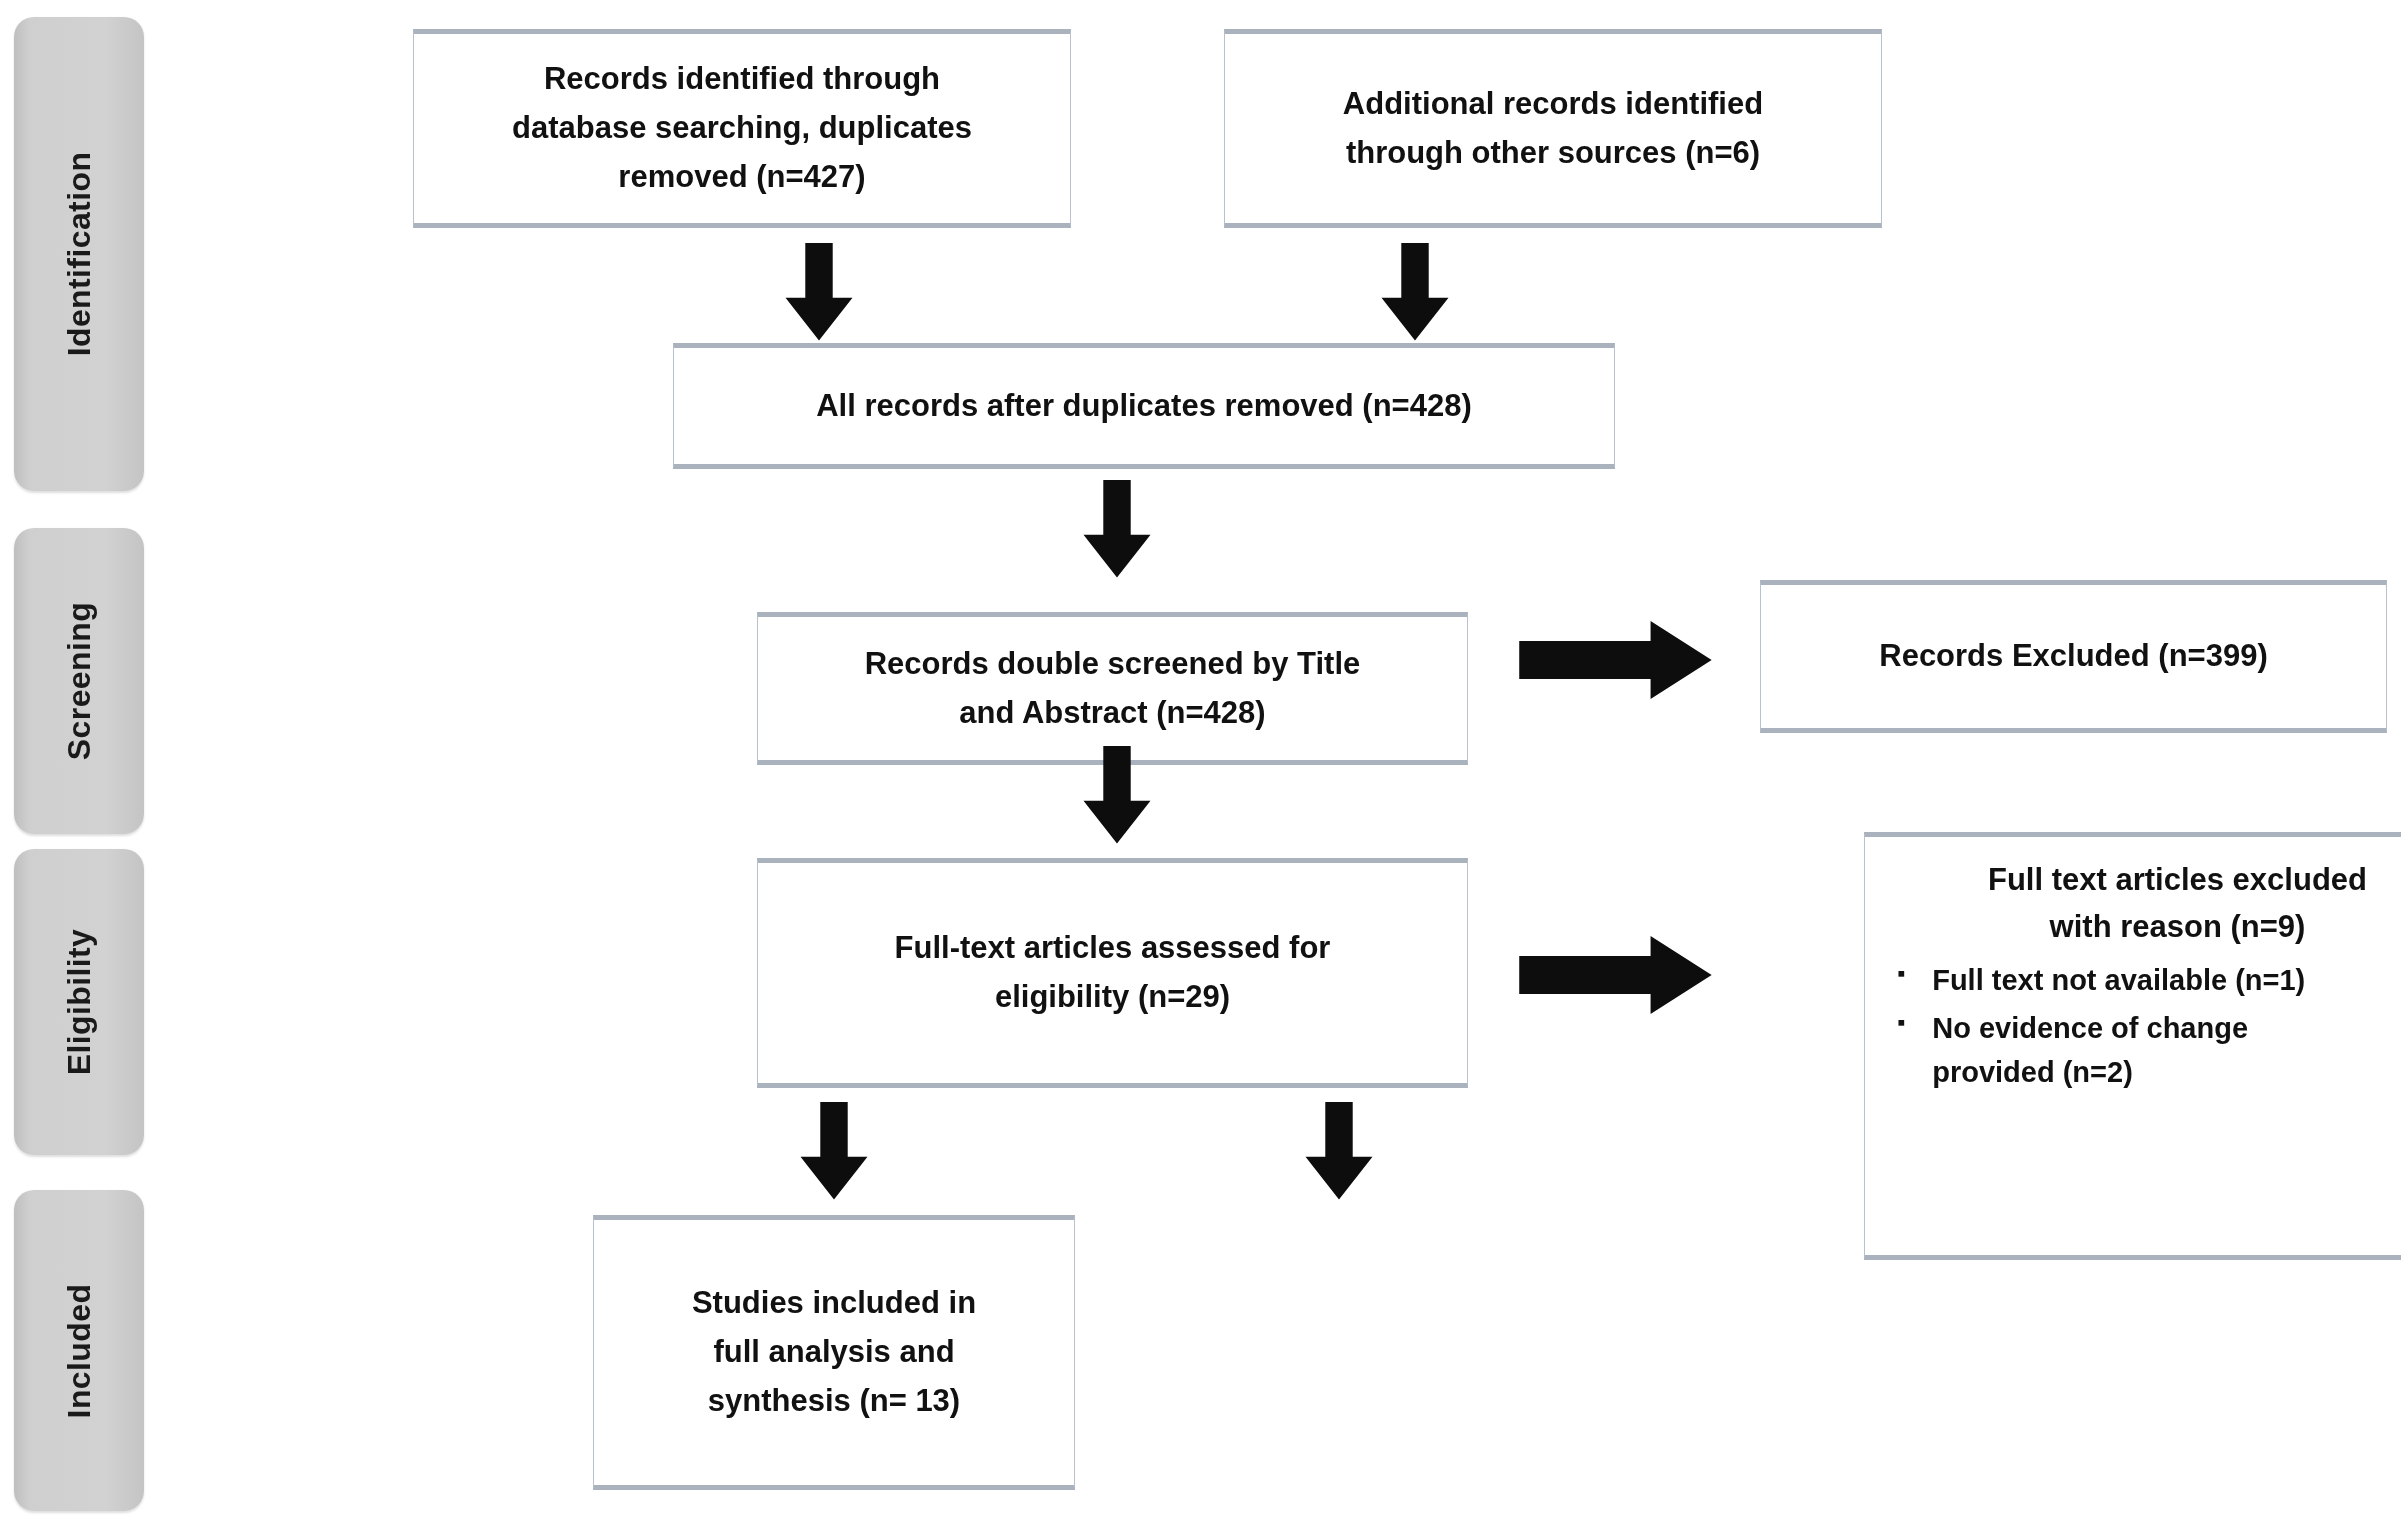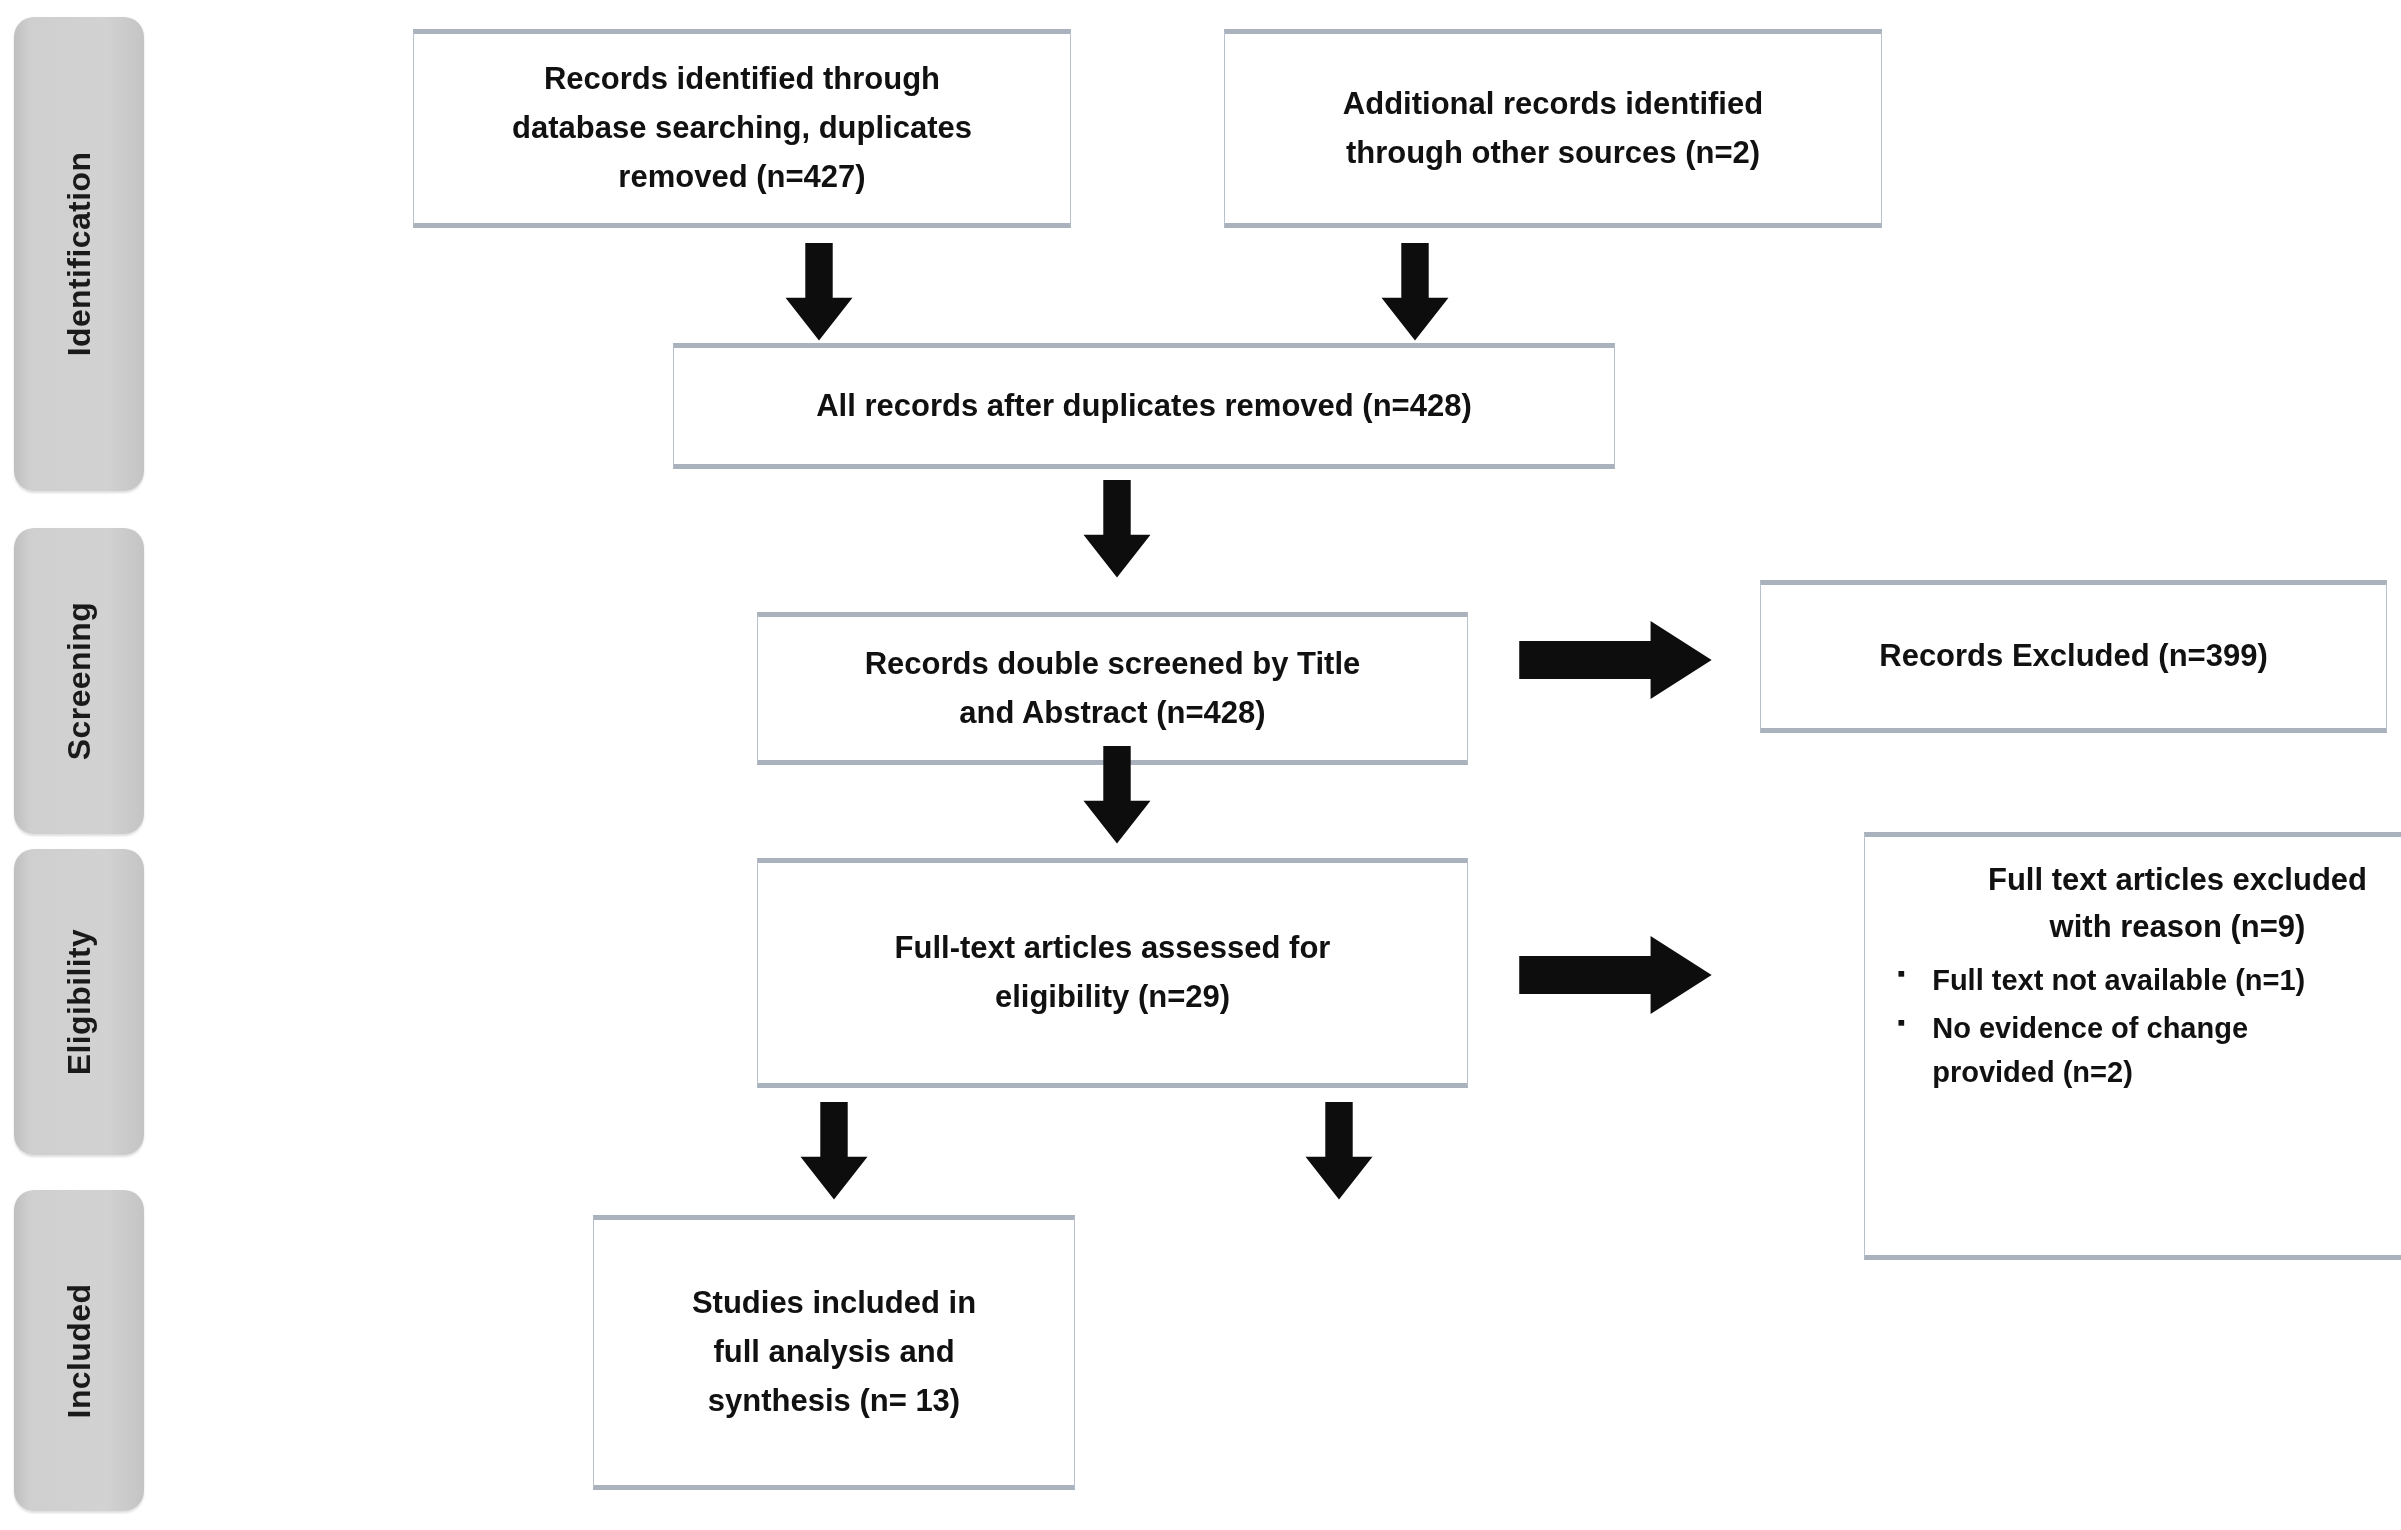--- a/index.html
+++ b/index.html
@@ -135,21 +135,21 @@
   </div>
 
   <div class="flow-box" style="left:413px; top:29px; width:658px; height:199px;">
     <span class="box-text">Records identified through
 database searching, duplicates
 removed (n=427)</span>
   </div>
 
   <div class="flow-box" style="left:1224px; top:29px; width:658px; height:199px;">
     <span class="box-text">Additional records identified
-through other sources (n=2)</span>
+through other sources (n=6)</span>
   </div>
 
   <div class="arrow" style="left:773px; top:243px; width:92px; height:99px;">
     <svg width="92" height="99" viewBox="0 0 120 130">
       <polygon points="42,0 78,0 78,72 104,72 60,128 16,72 42,72" fill="#0d0d0d"></polygon>
     </svg>
   </div>
 
   <div class="arrow" style="left:1369px; top:243px; width:92px; height:99px;">
     <svg width="92" height="99" viewBox="0 0 120 130">

